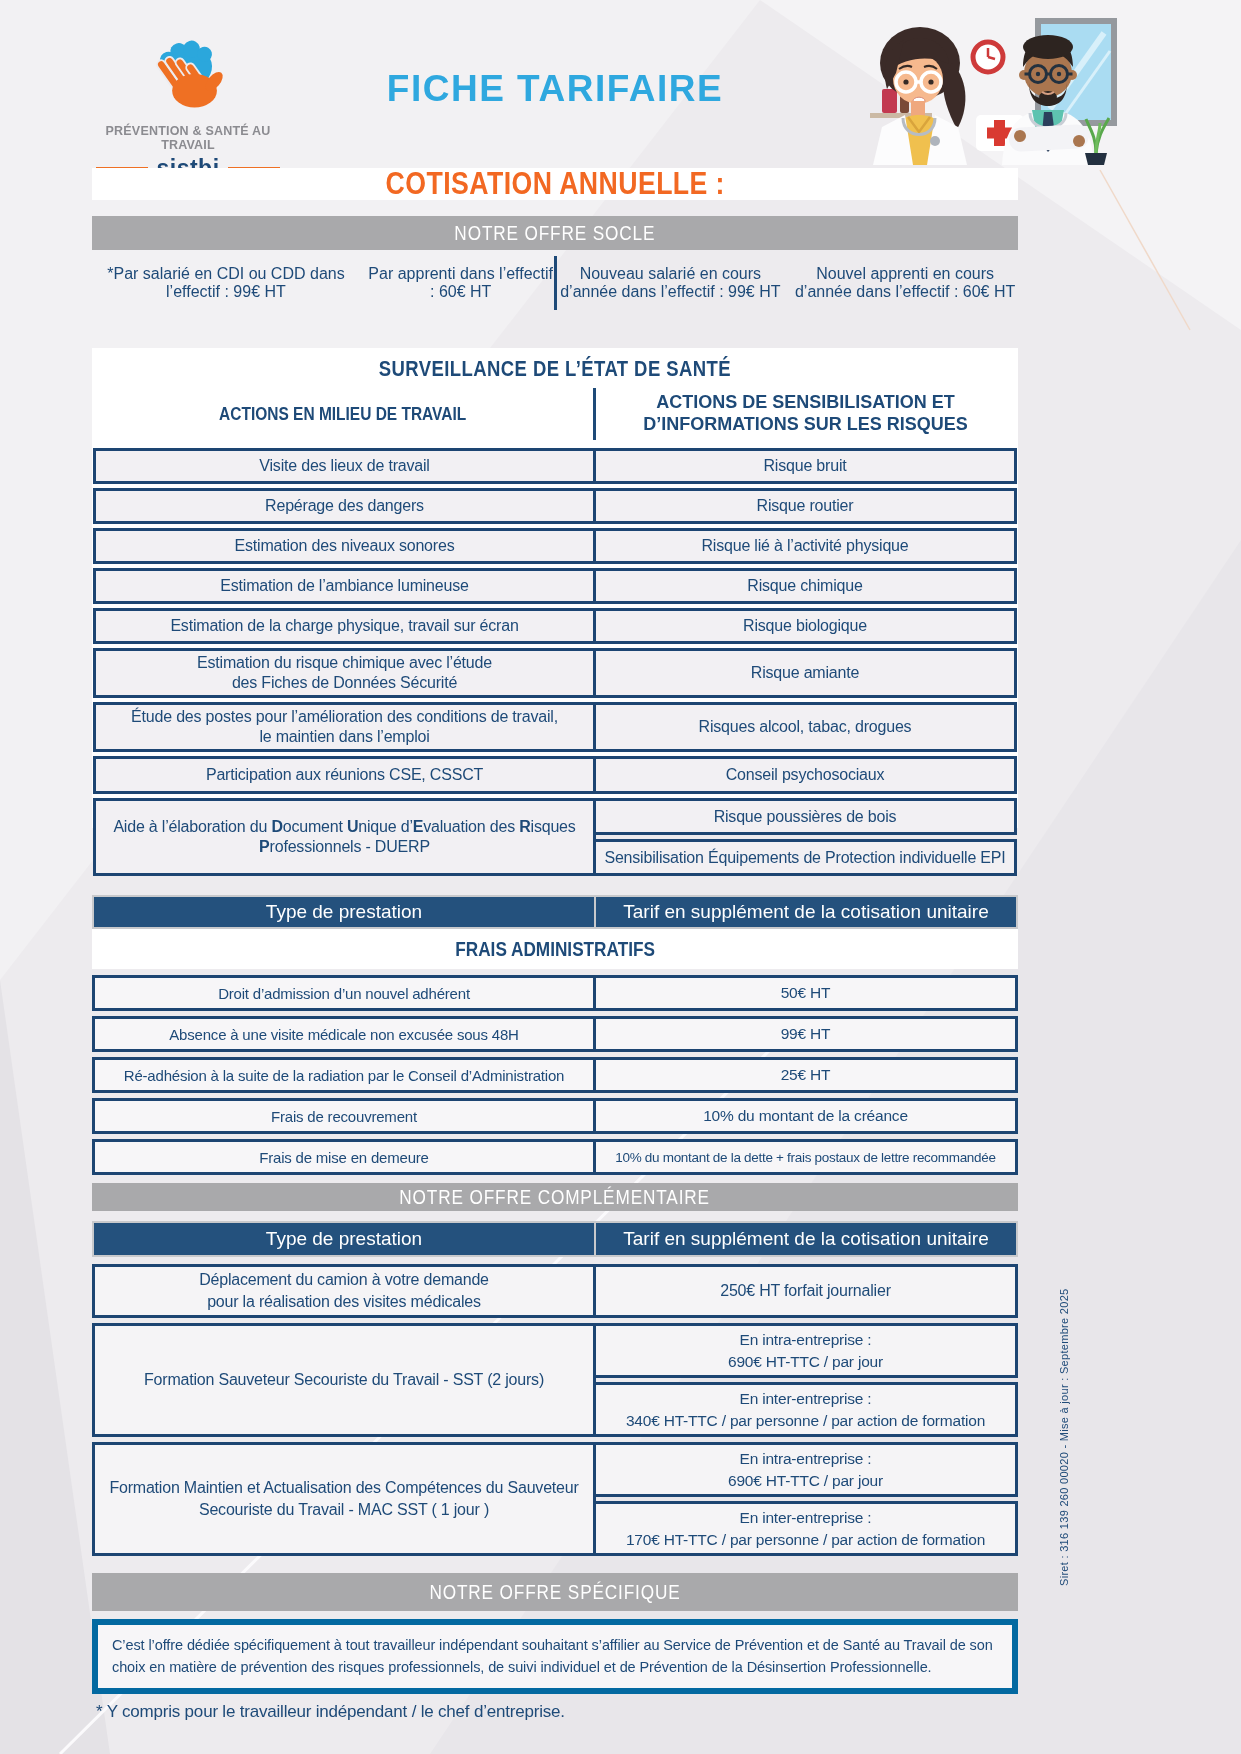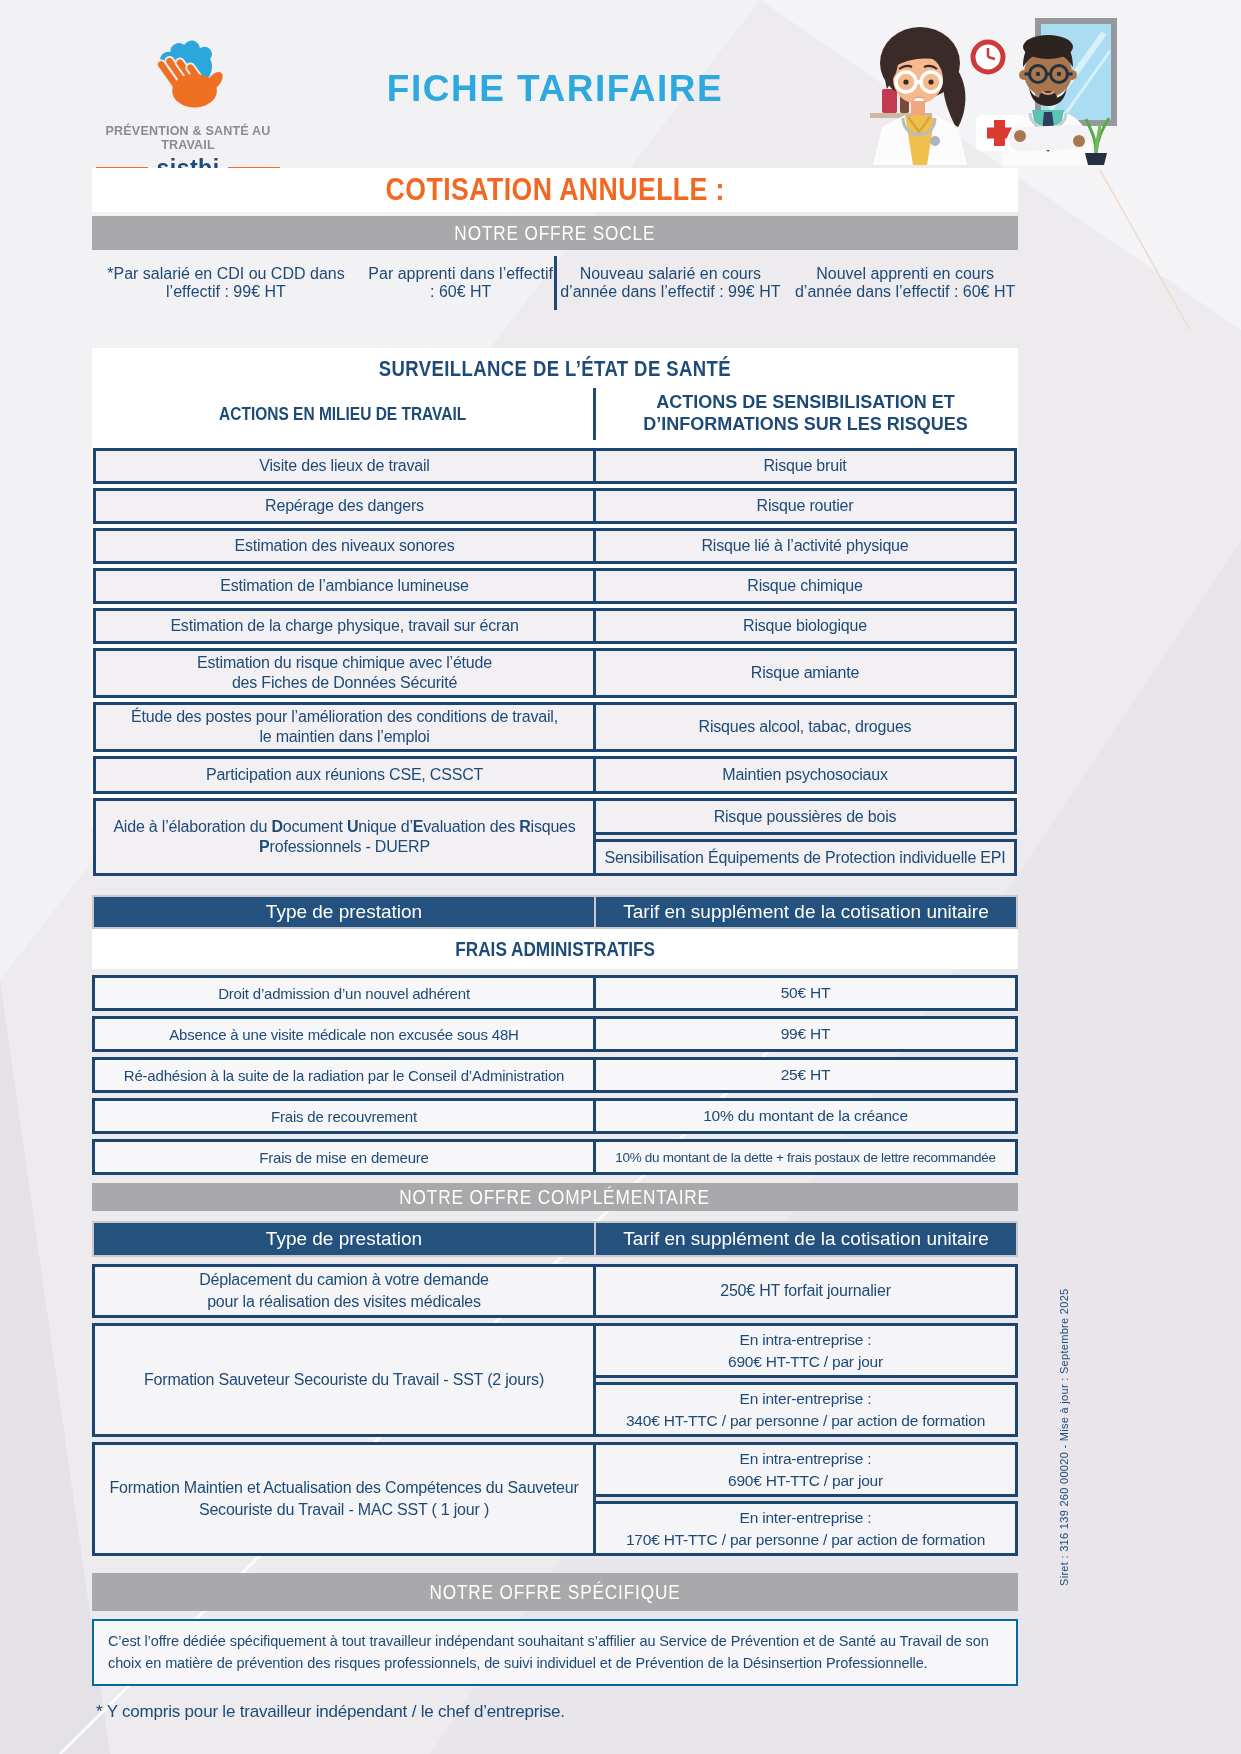--- a/index.html
+++ b/index.html
@@ -14,21 +14,21 @@
   .logo{left:88px;top:30px;width:200px;text-align:center;}
   .logo-tagline{font-size:12.5px;font-weight:bold;color:#8b8b90;letter-spacing:.2px;margin-top:4px;}
   .logo-nameline{display:flex;align-items:center;justify-content:center;gap:8px;margin-top:3px;}
   .logo-dash{width:52px;height:2.5px;background:#ef7023;}
   .logo-name{font-size:23px;font-weight:bold;color:#1e4a78;letter-spacing:.5px;}
   .doc-title{left:92px;top:68px;width:926px;text-align:center;font-size:37px;font-weight:bold;
              color:#2fa8df;letter-spacing:1.5px;}
   .illu{left:770px;top:5px;}
 
   
-  .band-white{left:92px;top:168px;width:926px;height:44px;background:#ffffff;display:flex;
+  .band-white{left:92px;top:168px;width:926px;height:32px;background:#ffffff;display:flex;
               align-items:center;justify-content:center;}
   .cotis-title{font-size:31px;font-weight:bold;color:#f26822;letter-spacing:.5px;}
   .bar-gray{width:926px;left:92px;background:#a9a9ab;color:#fff;display:flex;align-items:center;
             justify-content:center;font-size:20px;letter-spacing:1px;}
   .bar-socle{top:216px;height:34px;}
   .bar-comp{top:1183px;height:28px;}
   .bar-spec{top:1573px;height:38px;}
 
   
   .socle{left:92px;top:252px;width:926px;height:62px;display:flex;align-items:center;}
@@ -85,21 +85,21 @@
   .h54{height:54px;} .h114{height:114px;}
   .cstack{width:422px;display:flex;flex-direction:column;}
   .csub{box-sizing:border-box;border:3px solid #1d4572;border-left:none;background:#f5f4f6;
         height:55px;margin-bottom:4px;display:flex;flex-direction:column;align-items:center;
         justify-content:center;text-align:center;font-size:15.5px;line-height:1.4;letter-spacing:-.2px;}
   .cstack .csub:last-child{margin-bottom:0;}
   .ctarif{width:422px;border-left:none;}
 
   
   .spec-box{left:92px;top:1619px;width:926px;min-height:64px;box-sizing:border-box;
-            border:2px solid #0369a1;background:#f7f6f8;padding:9px 14px;font-size:14.5px;
+            border:6px solid #0369a1;background:#f7f6f8;padding:9px 14px;font-size:14.5px;
             line-height:1.55;letter-spacing:-.1px;}
   .footnote{left:96px;top:1702px;font-size:17px;letter-spacing:-.2px;}
   .siret{left:1058px;top:1238px;height:348px;writing-mode:vertical-rl;transform:rotate(180deg);
          font-size:11px;color:#1e4a78;display:flex;align-items:center;letter-spacing:.3px;}
 </style>
 </head>
 <body>
 
 <div class="page">
 
@@ -276,21 +276,21 @@
           </div>
       </div>
       <div class="stcol right">
         <div class="cell r36">Risque bruit</div>
         <div class="cell r36">Risque routier</div>
         <div class="cell r36">Risque lié à l’activité physique</div>
         <div class="cell r36">Risque chimique</div>
         <div class="cell r36">Risque biologique</div>
         <div class="cell r50">Risque amiante</div>
         <div class="cell r50">Risques alcool, tabac, drogues</div>
-        <div class="cell r38">Maintien psychosociaux</div>
+        <div class="cell r38">Conseil psychosociaux</div>
         <div class="cell r37">Risque poussières de bois</div>
         <div class="cell r37">Sensibilisation Équipements de Protection individuelle EPI</div>
       </div>
     </div>
   </div>
 
   <div class="z dark-head dh1">
     <div class="dh-cell dh-c1">Type de prestation</div>
     <div class="dh-cell dh-c2">Tarif en supplément de la cotisation unitaire</div>
   </div>

